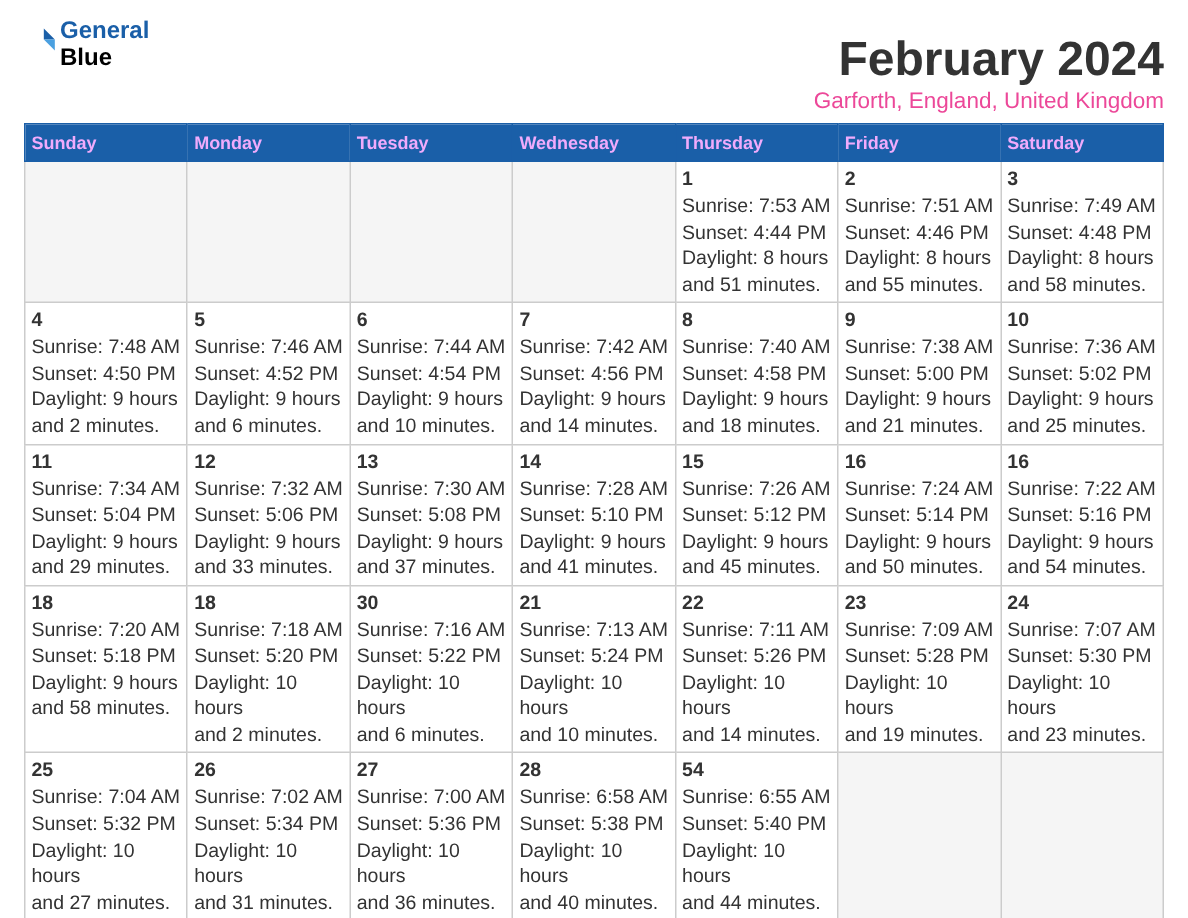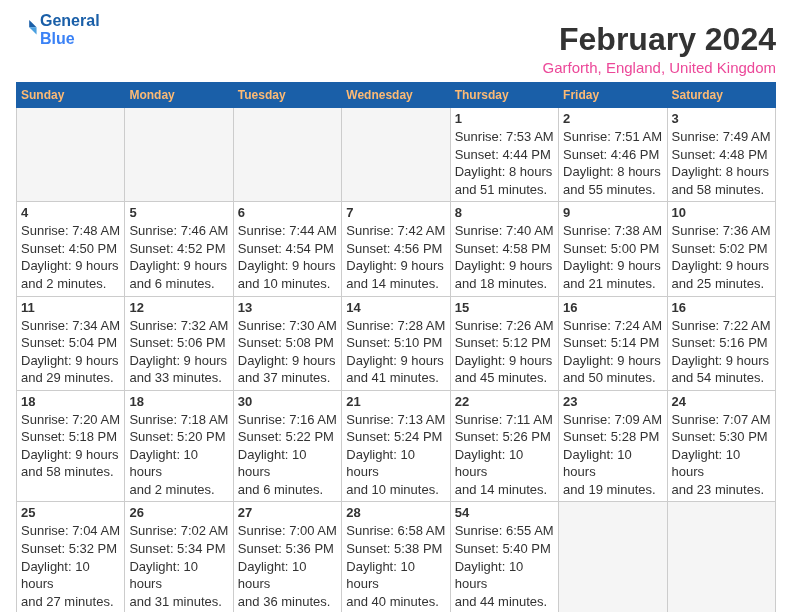--- a/index.html
+++ b/index.html
@@ -58,21 +58,21 @@
     }
     .calendar {
       flex: 1;
       border: 1px solid #ccc;
       border-collapse: collapse;
       width: 100%;
       table-layout: fixed;
     }
     .calendar th {
       background: #1a5fa8;
-      color: #fdba74;
+      color: #f0abfc;
       font-size: 12px;
       font-weight: bold;
       padding: 5px 4px;
       text-align: left;
       border: 1px solid #1a5fa8;
     }
     .calendar td {
       border: 1px solid #ccc;
       vertical-align: top;
       padding: 3px 4px;
@@ -110,21 +110,21 @@
   <div class="header">
     <div class="logo">
       <div>
         <svg class="logo-icon" viewBox="0 0 30 30">
           <polygon points="18,4 28,14 18,14" fill="#1a5fa8"></polygon>
           <polygon points="18,14 28,14 28,24" fill="#4aa0e0"></polygon>
         </svg>
       </div>
       <div class="logo-text">
         <div><span>General</span></div>
-        <div><span style="color:#3b82f6;">Blue</span></div>
+        <div><span style="color:#000000;">Blue</span></div>
       </div>
     </div>
     <div class="title-block">
       <div class="title-main">February 2024</div>
       <div class="title-sub">Garforth, England, United Kingdom</div>
     </div>
   </div>
 
   <table class="calendar">
     <thead>

